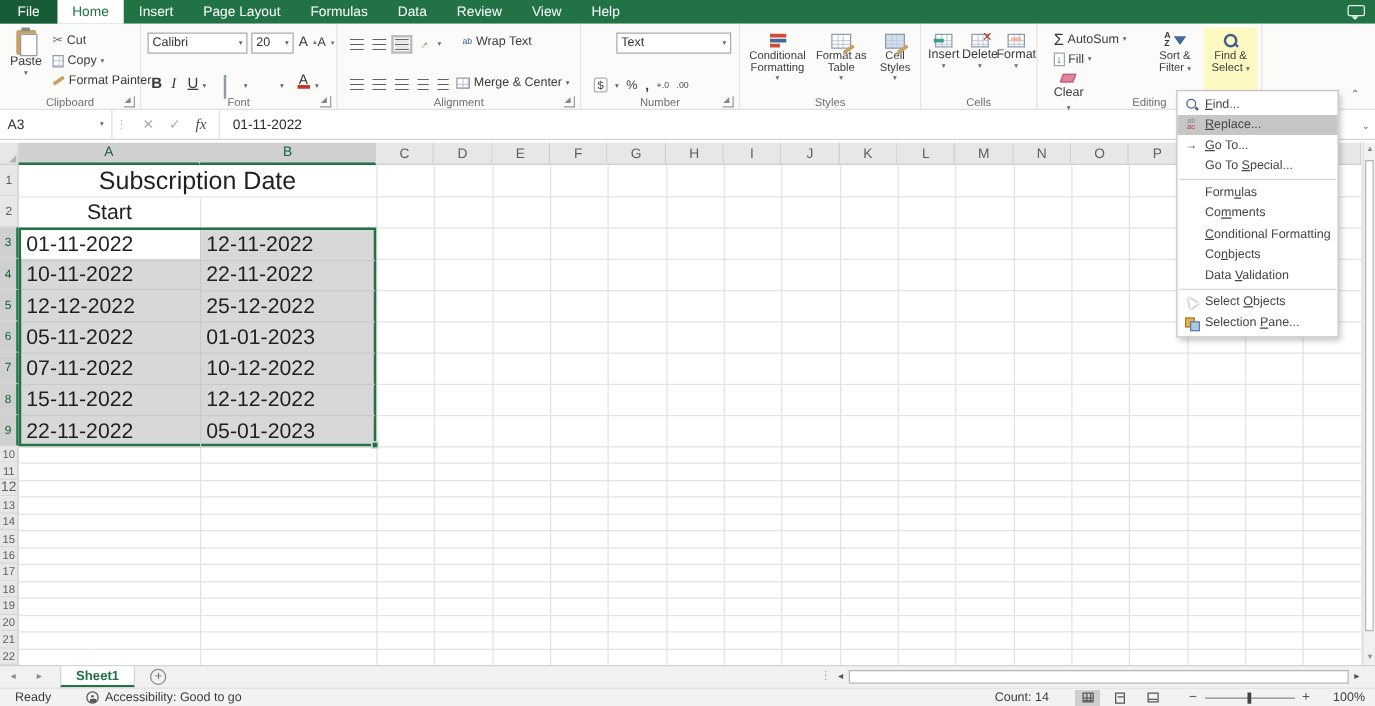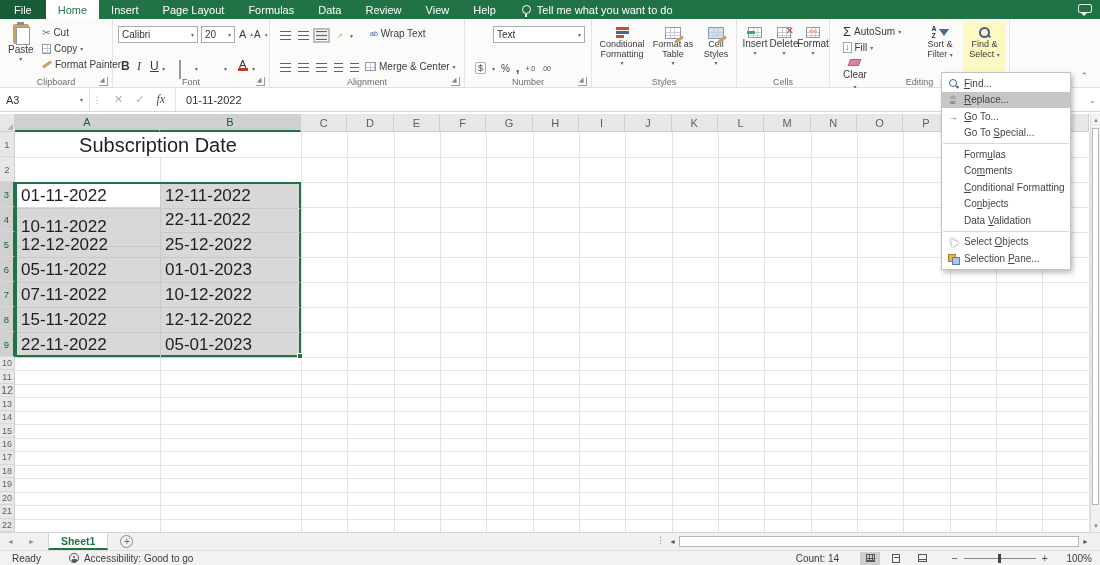--- a/index.html
+++ b/index.html
@@ -152,24 +152,20 @@
   <div class="titlebar">
     <div class="mtab file">File</div>
     <div class="mtab active">Home</div>
     <div class="mtab">Insert</div>
     <div class="mtab">Page Layout</div>
     <div class="mtab">Formulas</div>
     <div class="mtab">Data</div>
     <div class="mtab">Review</div>
     <div class="mtab">View</div>
     <div class="mtab">Help</div>
-    <div class="tellme">
-      <span class="bulb"></span>
-      <span>Tell me what you want to do</span>
-    </div>
     <div class="chaticon"></div>
   </div>
 
   <div class="ribbon">
 
     <div class="rgroup" style="left:0;width:113px;">
       <div class="bigbtn" style="left:8px;top:5px;">
         <span class="clipboard-ic"></span>
         <span>Paste</span>
         <span class="dd">▾</span>
@@ -461,26 +457,27 @@
         <div class="hline" style="top: 323.76px; width: 1075px;"></div>
         <div class="hline" style="top: 337.22px; width: 1075px;"></div>
         <div class="hline" style="top: 350.68px; width: 1075px;"></div>
         <div class="hline" style="top: 364.14px; width: 1075px;"></div>
         <div class="hline" style="top: 377.6px; width: 1075px;"></div>
         <div class="hline" style="top: 391.06px; width: 1075px;"></div>
         <div class="hline" style="top: 404.52px; width: 1075px;"></div>
         <div class="hline" style="top: 417.98px; width: 1075px;"></div>
       </div>
     <div class="titlecell" style="left:16px;top:19px;width:284px;height:24px;">Subscription Date</div>
+    <div class="hdrcell" style="left:15px;top:43px;width:145px;height:25px;">Start</div>
     <div class="selblock" style="left:15px;top:68px;width:286px;height:175px;">
       <div class="activecell"></div>
       <div id="datecells">
           <div class="datecell" style="left: 0px; top: 0px; width: 143px; height: 25px;">01-11-2022</div>
           <div class="datecell colB" style="left: 143px; top: 0px; width: 140px; height: 25px;">12-11-2022</div>
-          <div class="datecell" style="left: 0px; top: 24px; width: 143px; height: 39px;">10-11-2022</div>
+          <div class="datecell" style="left: 0px; top: 24px; width: 143px; height: 24px;">10-11-2022</div>
           <div class="datecell colB" style="left: 143px; top: 24px; width: 140px; height: 25px;">22-11-2022</div>
           <div class="datecell" style="left: 0px; top: 49px; width: 143px; height: 25px;">12-12-2022</div>
           <div class="datecell colB" style="left: 143px; top: 49px; width: 140px; height: 25px;">25-12-2022</div>
           <div class="datecell" style="left: 0px; top: 74px; width: 143px; height: 25px;">05-11-2022</div>
           <div class="datecell colB" style="left: 143px; top: 74px; width: 140px; height: 25px;">01-01-2023</div>
           <div class="datecell" style="left: 0px; top: 99px; width: 143px; height: 25px;">07-11-2022</div>
           <div class="datecell colB" style="left: 143px; top: 99px; width: 140px; height: 25px;">10-12-2022</div>
           <div class="datecell" style="left: 0px; top: 124px; width: 143px; height: 25px;">15-11-2022</div>
           <div class="datecell colB" style="left: 143px; top: 124px; width: 140px; height: 25px;">12-12-2022</div>
           <div class="datecell" style="left: 0px; top: 149px; width: 143px; height: 25px;">22-11-2022</div>

